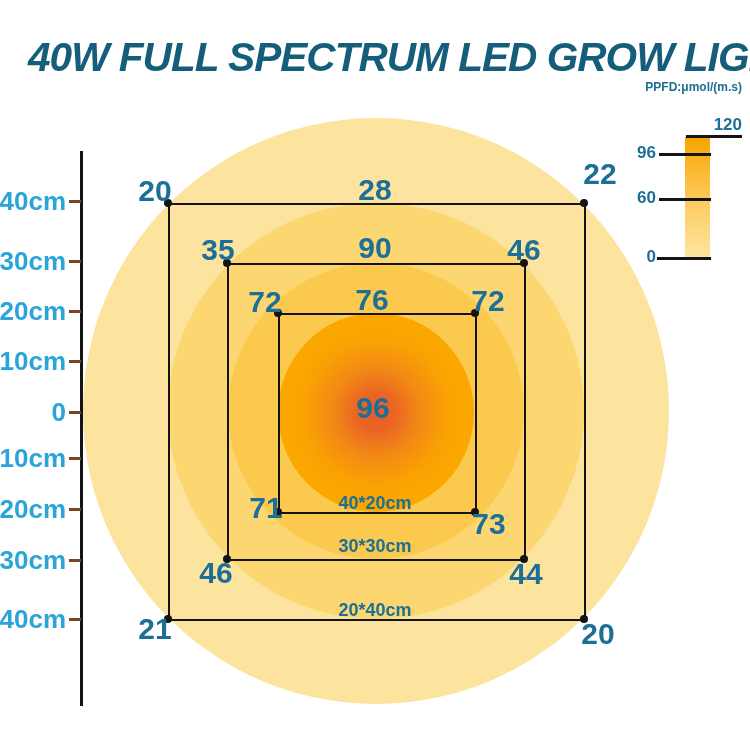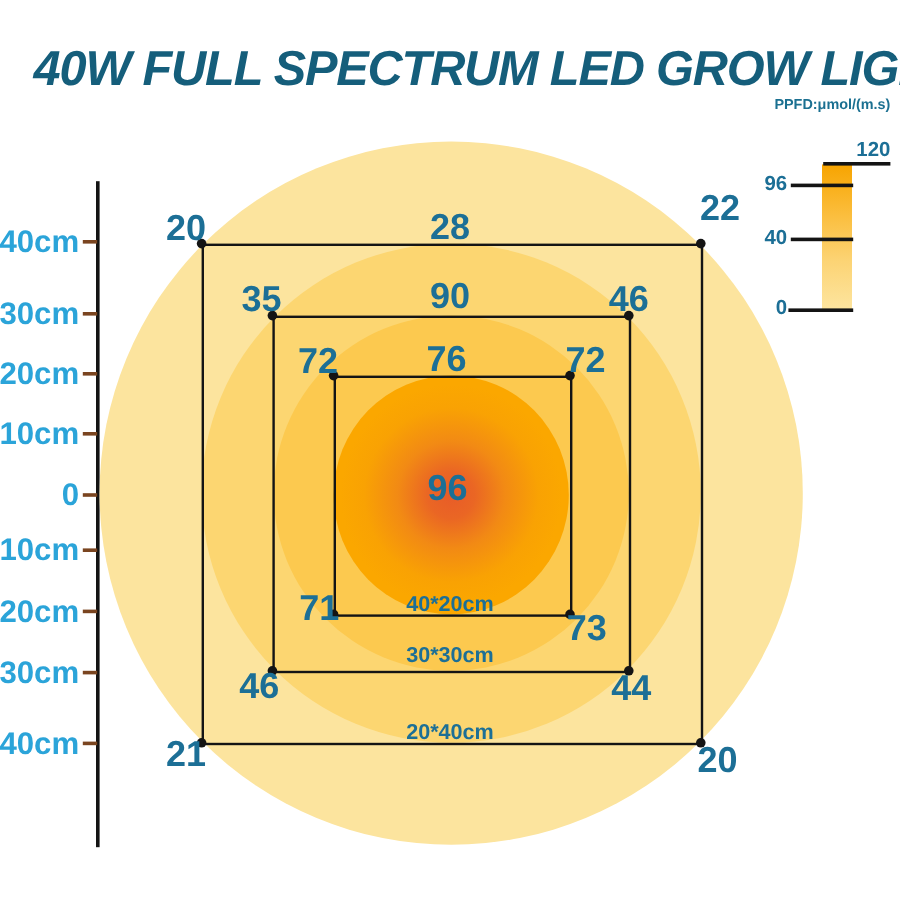--- a/index.html
+++ b/index.html
@@ -79,21 +79,21 @@
   <div class="unitlabel">PPFD:μmol/(m.s)</div>
 
   <div>
     <div class="legend-bar"></div>
     <div class="legend-line lg120"></div>
     <div class="legend-line lg96"></div>
     <div class="legend-line lg70"></div>
     <div class="legend-line lg0"></div>
     <div class="legend-tick lt120">120</div>
     <div class="legend-tick lt96">96</div>
-    <div class="legend-tick lt70">40</div>
+    <div class="legend-tick lt70">60</div>
     <div class="legend-tick lt0">0</div>
   </div>
 
   <div>
     <div class="axis-line"></div>
     <div class="axis-row" style="top:189px">
         <span class="lab">40cm</span>
         <span class="dash"></span>
       </div>
     <div class="axis-row" style="top:249px">

